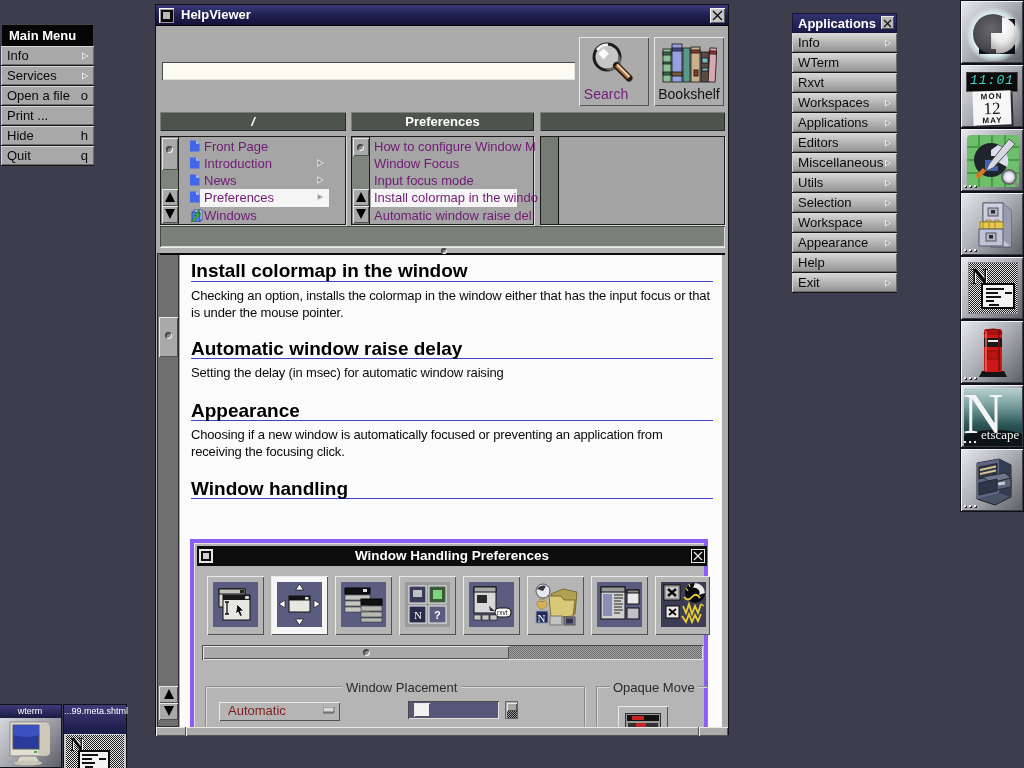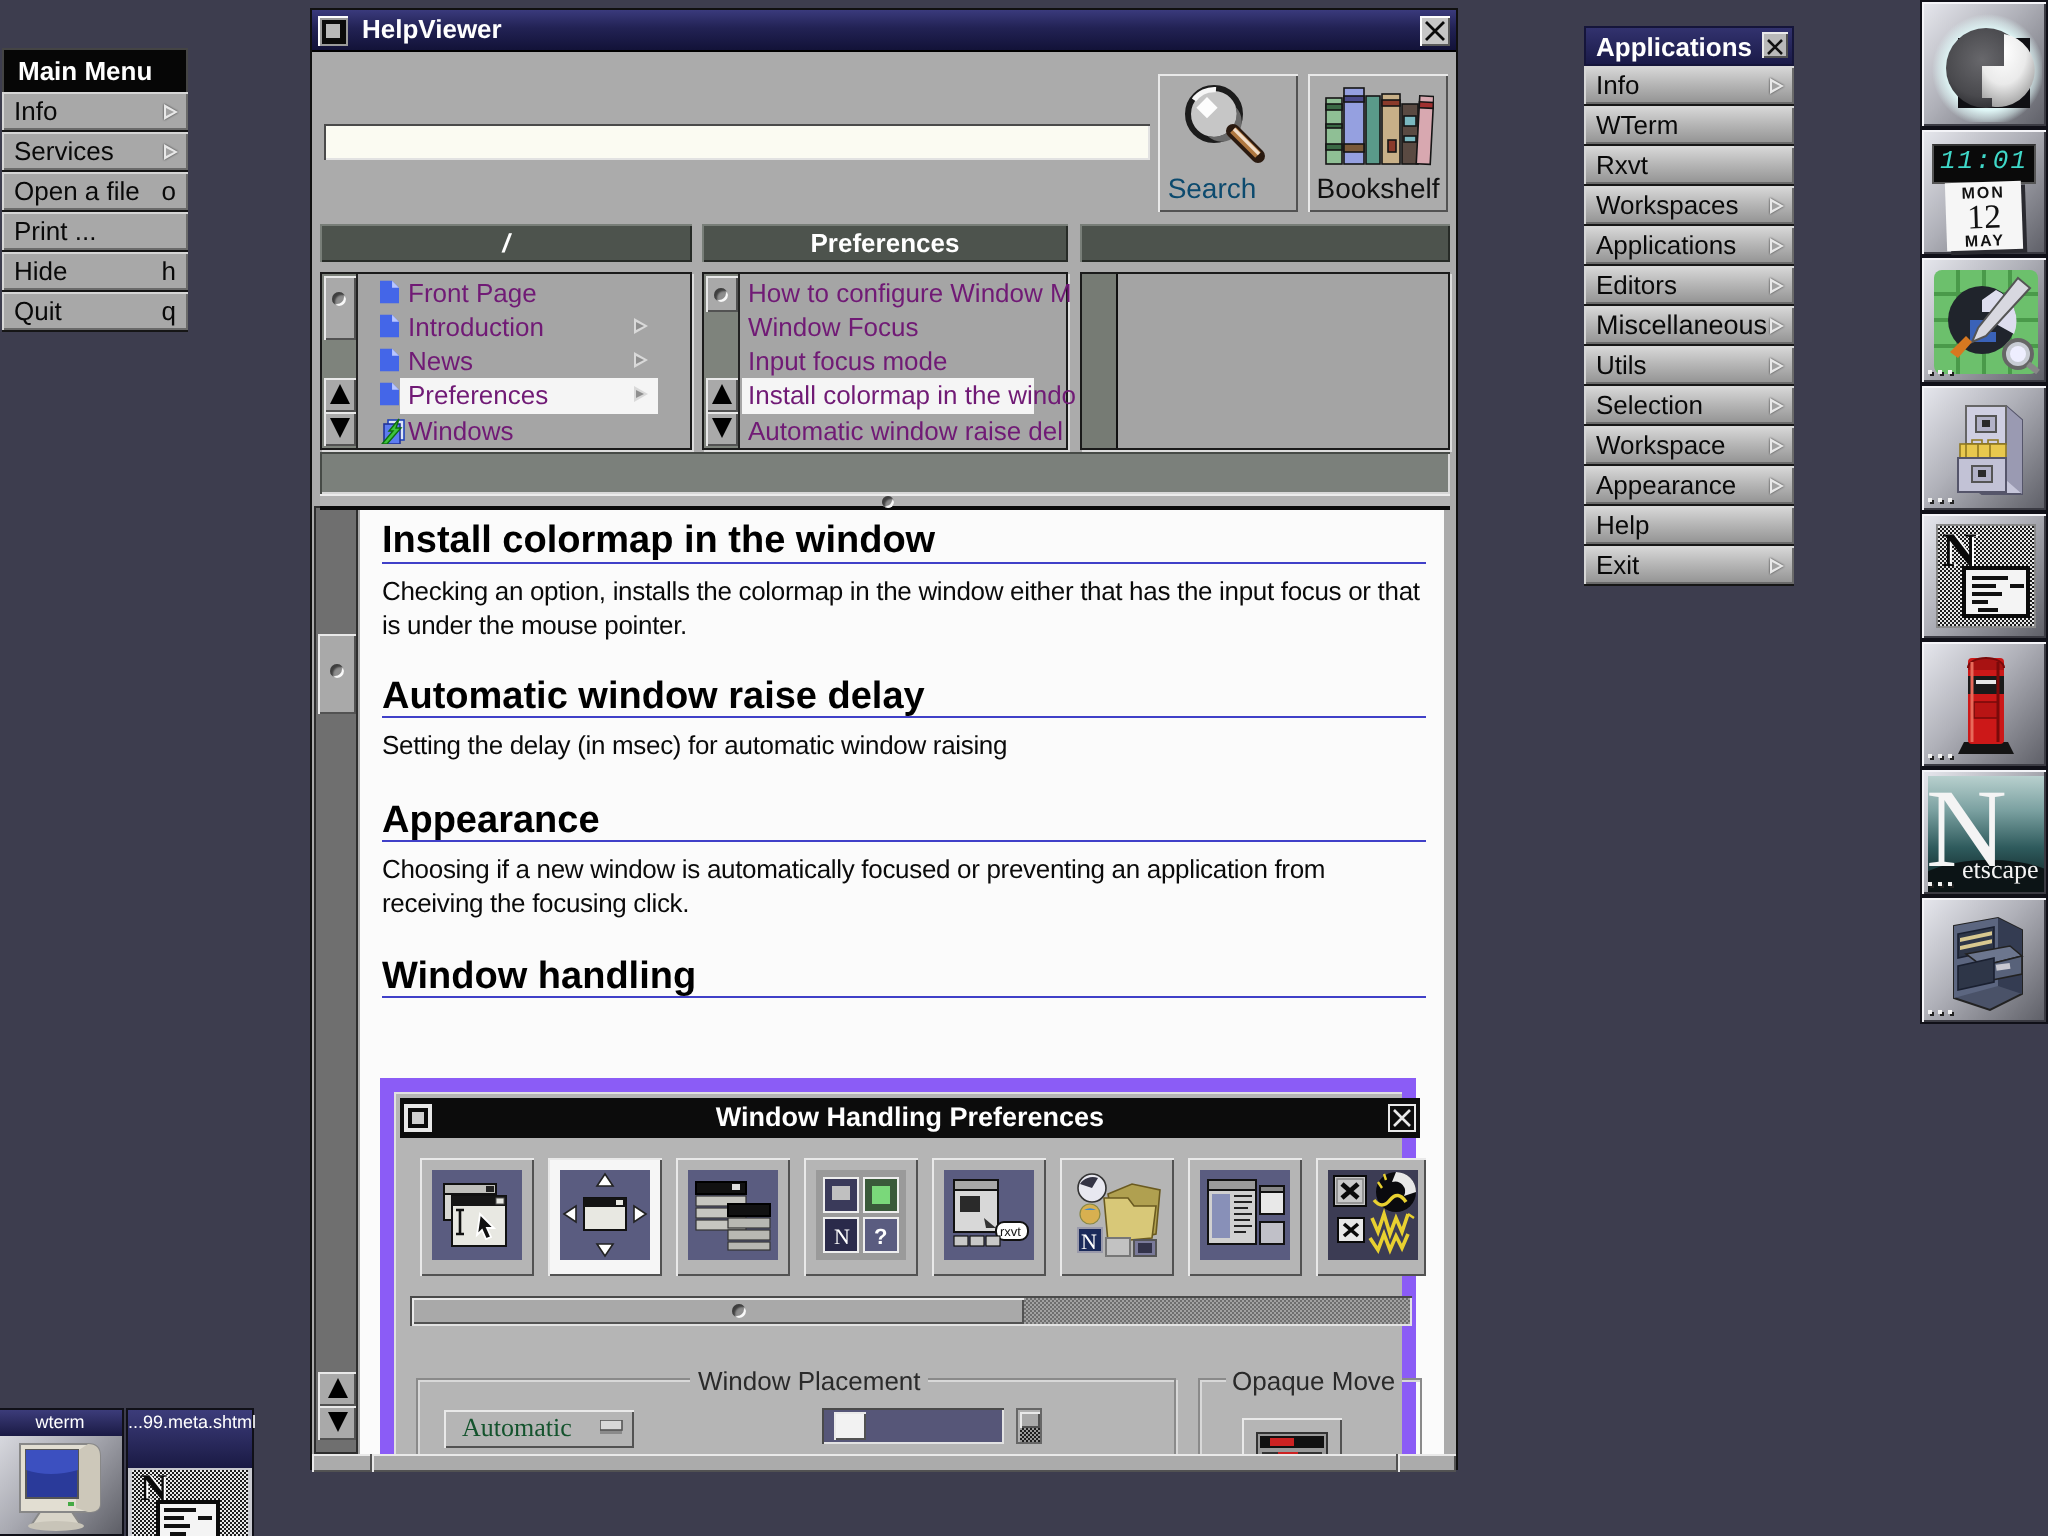--- a/index.html
+++ b/index.html
@@ -60,21 +60,21 @@
   <div class="a up" style="left:423px;top:32px;width:70px;height:69px;">
     <svg class="a" style="left:12px;top:3px;" width="46" height="46" viewBox="0 0 46 46">
       <circle cx="16" cy="17" r="13" fill="#c6c6c6" stroke="#1c1c1c" stroke-width="3"></circle>
       <path d="M6 10 A 12.5 12.5 0 0 1 17 4.8" stroke="#f6f6f6" stroke-width="2.6" fill="none"></path>
       <path d="M26.8 13.5 a11.5 11.5 0 0 1 -14 14.5 a9 9 0 0 0 14 -14.5" fill="#6a6a6a"></path>
       <rect x="9" y="10" width="7.5" height="7.5" fill="#fdfdfd" transform="rotate(45 12.5 13.5)"></rect>
       <path d="M25.5 25.5 L38 38" stroke="#2a1a10" stroke-width="7" stroke-linecap="round"></path>
       <path d="M25.5 25 L38 37.5" stroke="#b07840" stroke-width="4"></path>
       <path d="M26 24.5 L38.5 37" stroke="#f0dcc8" stroke-width="1.6"></path>
     </svg>
-    <div class="a" style="left:0;right:16px;bottom:4px;text-align:center;font-size:14px;color:#0c4a6e;">Search</div>
+    <div class="a" style="left:0;right:16px;bottom:4px;text-align:center;font-size:14px;color:#701a75;">Search</div>
   </div>
 
   <div class="a up" style="left:498px;top:32px;width:70px;height:69px;">
     <svg class="a" style="left:7px;top:5px;" width="56" height="42" viewBox="0 0 56 42">
       <g stroke="#151515" stroke-width="0.8">
       <rect x="2" y="7" width="8" height="33" fill="#8fbf95"></rect>
       <rect x="2" y="10" width="8" height="3" fill="#3a6a45"></rect>
           <rect x="2" y="20" width="8" height="2" fill="#3a6a45"></rect>
           <rect x="2" y="30" width="8" height="3" fill="#3a6a45"></rect>
       <rect x="11" y="2" width="10" height="38" fill="#95a0e0"></rect>
@@ -205,21 +205,21 @@
 
   <div class="a" style="left:24px;top:248px;width:542px;height:474px;background:#fbfbfb;border-top:1px solid #333;overflow:hidden;">
     <div class="h" style="top:8px;padding-bottom:2px;">Install colormap in the window</div>
     <div class="p" style="top:32.5px;">Checking an option, installs the colormap in the window either that has the input focus or that<br>is under the mouse pointer.</div>
     <div class="h" style="top:86px;padding-bottom:1px;">Automatic window raise delay</div>
     <div class="p" style="top:109.5px;">Setting the delay (in msec) for automatic window raising</div>
     <div class="h" style="top:148px;padding-bottom:1px;">Appearance</div>
     <div class="p" style="top:171.5px;">Choosing if a new window is automatically focused or preventing an application from<br>receiving the focusing click.</div>
     <div class="h" style="top:226px;padding-bottom:1px;">Window handling</div>
 
-    <div class="a" style="left:10px;top:285px;width:518px;height:200px;background:#b5b5b5;border:7px solid #8b5cf6;box-shadow:inset 1px 1px 0 #e0e0e0;padding-left:16px;">
+    <div class="a" style="left:10px;top:285px;width:518px;height:200px;background:#b5b5b5;border:4px solid #8b5cf6;box-shadow:inset 1px 1px 0 #e0e0e0;padding-left:16px;">
       <div class="a" style="left:3px;top:3px;width:510px;height:20px;background:#0c0c0c;">
         <div class="a" style="left:2px;top:3px;width:14px;height:14px;background:#0c0c0c;box-shadow:inset 0 0 0 2px #e8e8e8;">
             <div class="a" style="left:4px;top:4px;width:6px;height:6px;background:#d0d0d0;"></div>
           </div>
         <div class="a" style="left:0;right:0;top:0;text-align:center;color:#fff;font-weight:bold;font-size:13.5px;line-height:20px;">Window Handling Preferences</div>
         <div class="a" style="right:2px;top:3px;width:14px;height:14px;"><svg width="14" height="14">
               <rect x="0.5" y="0.5" width="13" height="13" fill="none" stroke="#e8e8e8"></rect>
               <path d="M3 3 L11 11 M11 3 L3 11" stroke="#e8e8e8" stroke-width="1.3"></path>
             </svg></div>
       </div>
@@ -334,21 +334,21 @@
 
       <div class="a dn" style="left:8px;top:102px;width:501px;height:15px;background:#b0b0b0;">
         <div class="ubtn" style="left:1px;top:1px;width:306px;height:13px;">
             <span class="dimple" style="left:160px;top:3px;"></span>
           </div>
         <div class="a" style="left:307px;top:1px;right:1px;height:13px;background-image:linear-gradient(45deg,#6e6e6e 25%,transparent 25%,transparent 75%,#6e6e6e 75%),linear-gradient(45deg,#6e6e6e 25%,transparent 25%,transparent 75%,#6e6e6e 75%);background-size:2px 2px;background-position:0 0,1px 1px;background-color:#a2a2a2;"></div>
       </div>
 
       <div class="a" style="left:11px;top:143px;width:380px;height:60px;border:1px solid #8a8a8a;box-shadow:1px 1px 0 #d8d8d8, inset 1px 1px 0 #d8d8d8;"></div>
       <div class="a" style="left:148px;top:137px;background:#b5b5b5;padding:0 4px;font-size:13px;color:#2a2a2a;">Window Placement</div>
-      <div class="a up" style="left:25px;top:159px;width:95px;height:19px;background:#b5b5b5;font-size:13px;color:#14532d;line-height:18px;padding-left:9px;font-family:Liberation Serif, serif;">Automatic
+      <div class="a up" style="left:25px;top:159px;width:121px;height:19px;background:#b5b5b5;font-size:13px;color:#7f1d1d;line-height:18px;padding-left:9px;">Automatic
         <svg class="a" style="right:5px;top:5px;" width="12" height="9">
             <rect x="0" y="2" width="11" height="5" fill="#8a8a8a"></rect>
             <rect x="0" y="0" width="11" height="5" fill="#d8d8d8" stroke="#555" stroke-width="0.8"></rect>
           </svg>
       </div>
       <div class="a dn" style="left:214px;top:158px;width:91px;height:18px;background:#565678;">
         <div class="a up" style="left:6px;top:2px;width:16px;height:14px;background:#f2f2f2;"></div>
       </div>
       <div class="a" style="left:311px;top:158px;width:13px;height:18px;background:#b0b0b0;border:1px solid #666;">
         <div class="ubtn" style="left:1px;top:1px;width:10px;height:8px;"></div>

